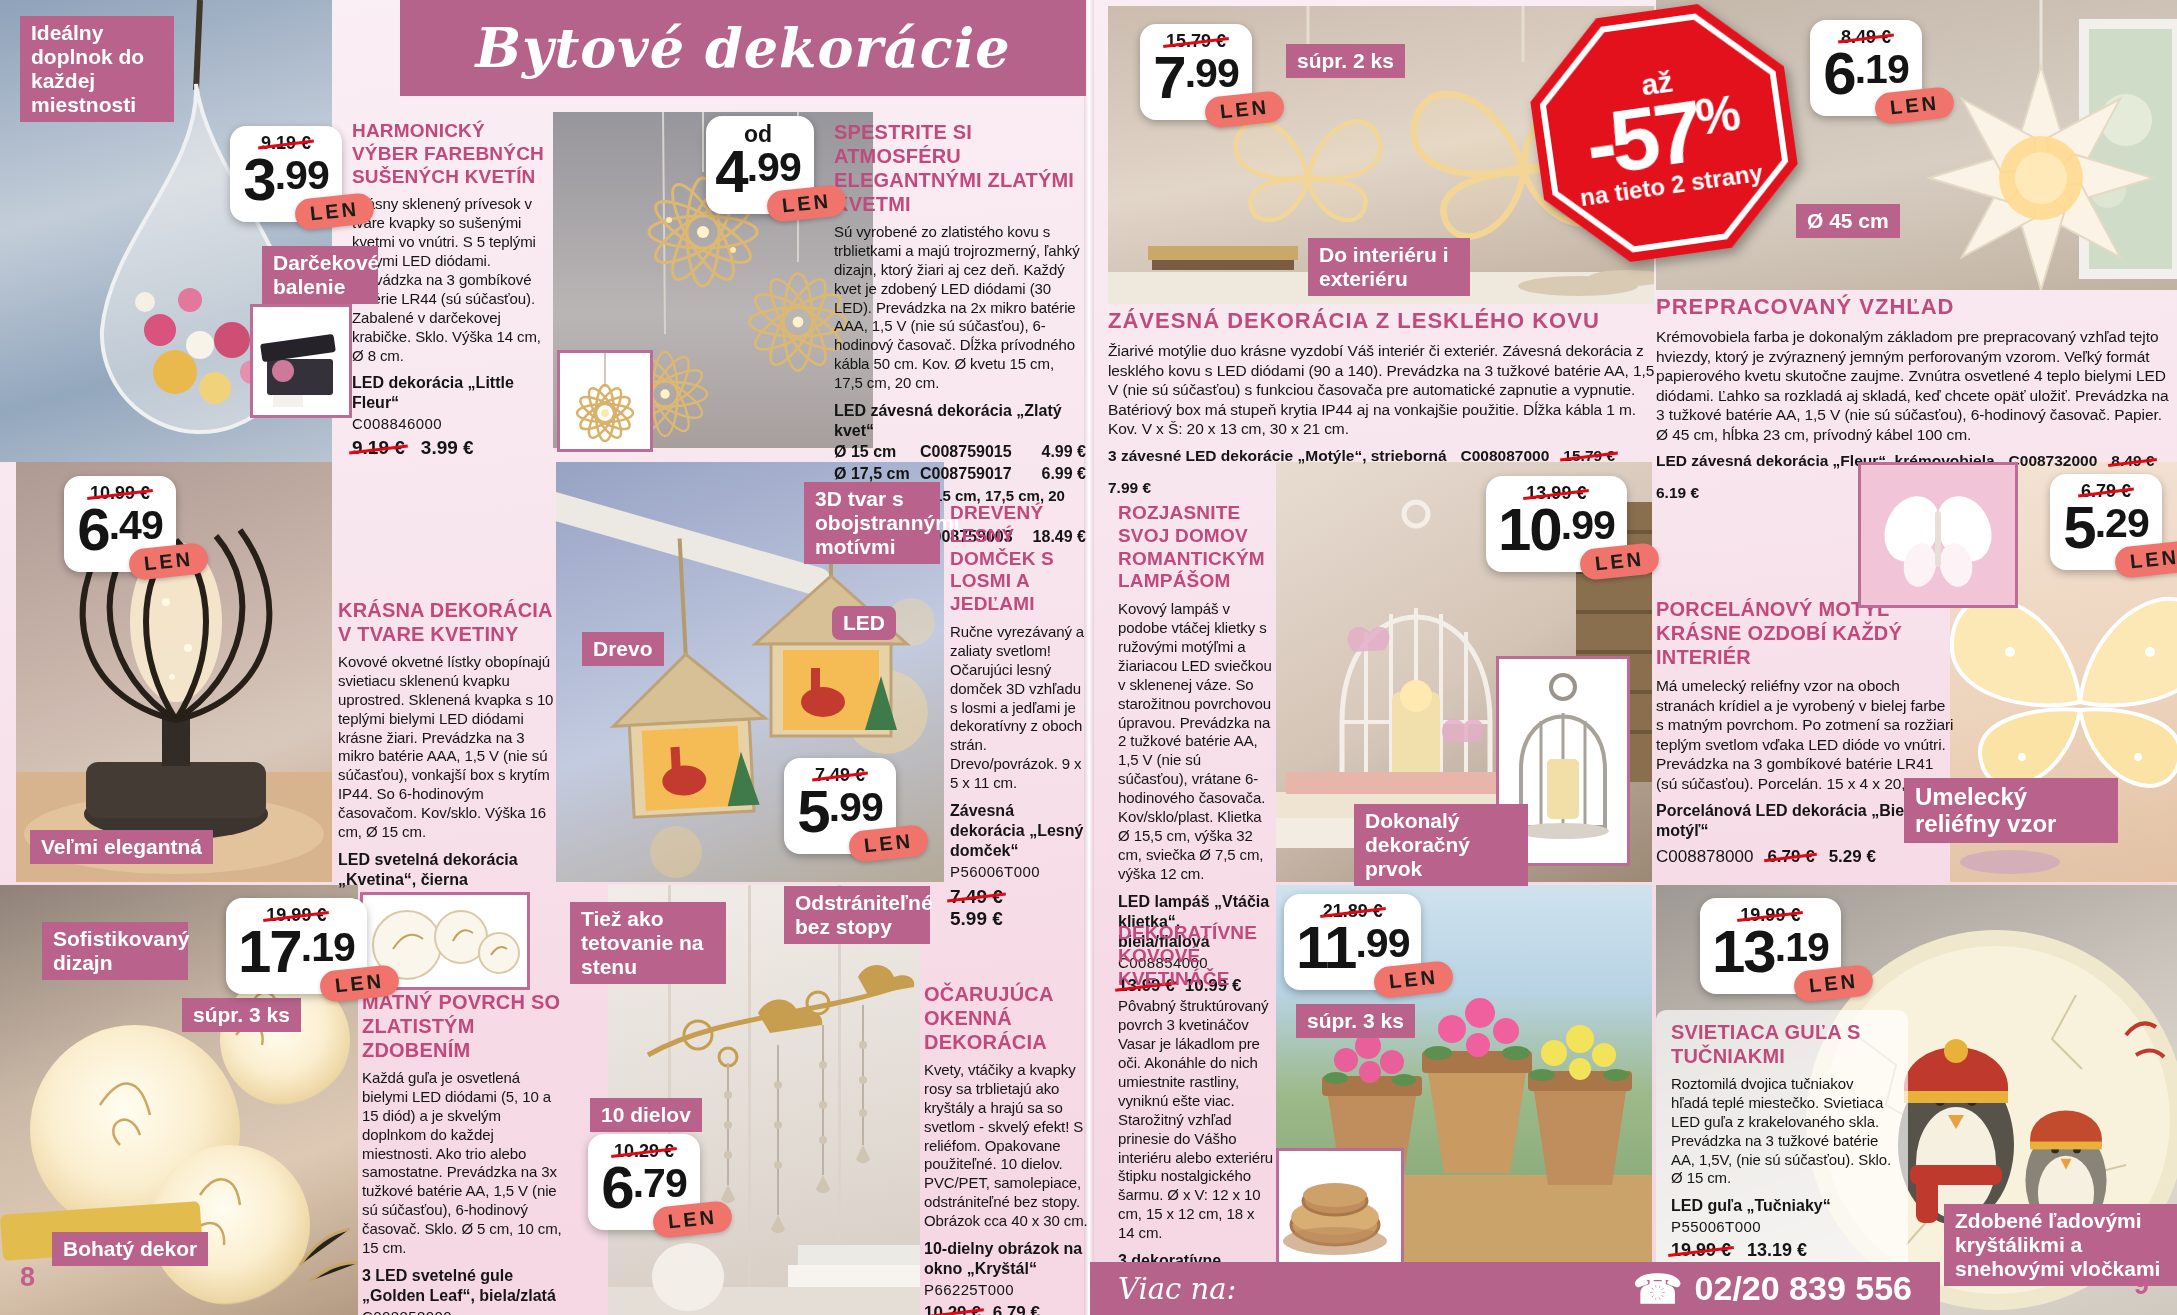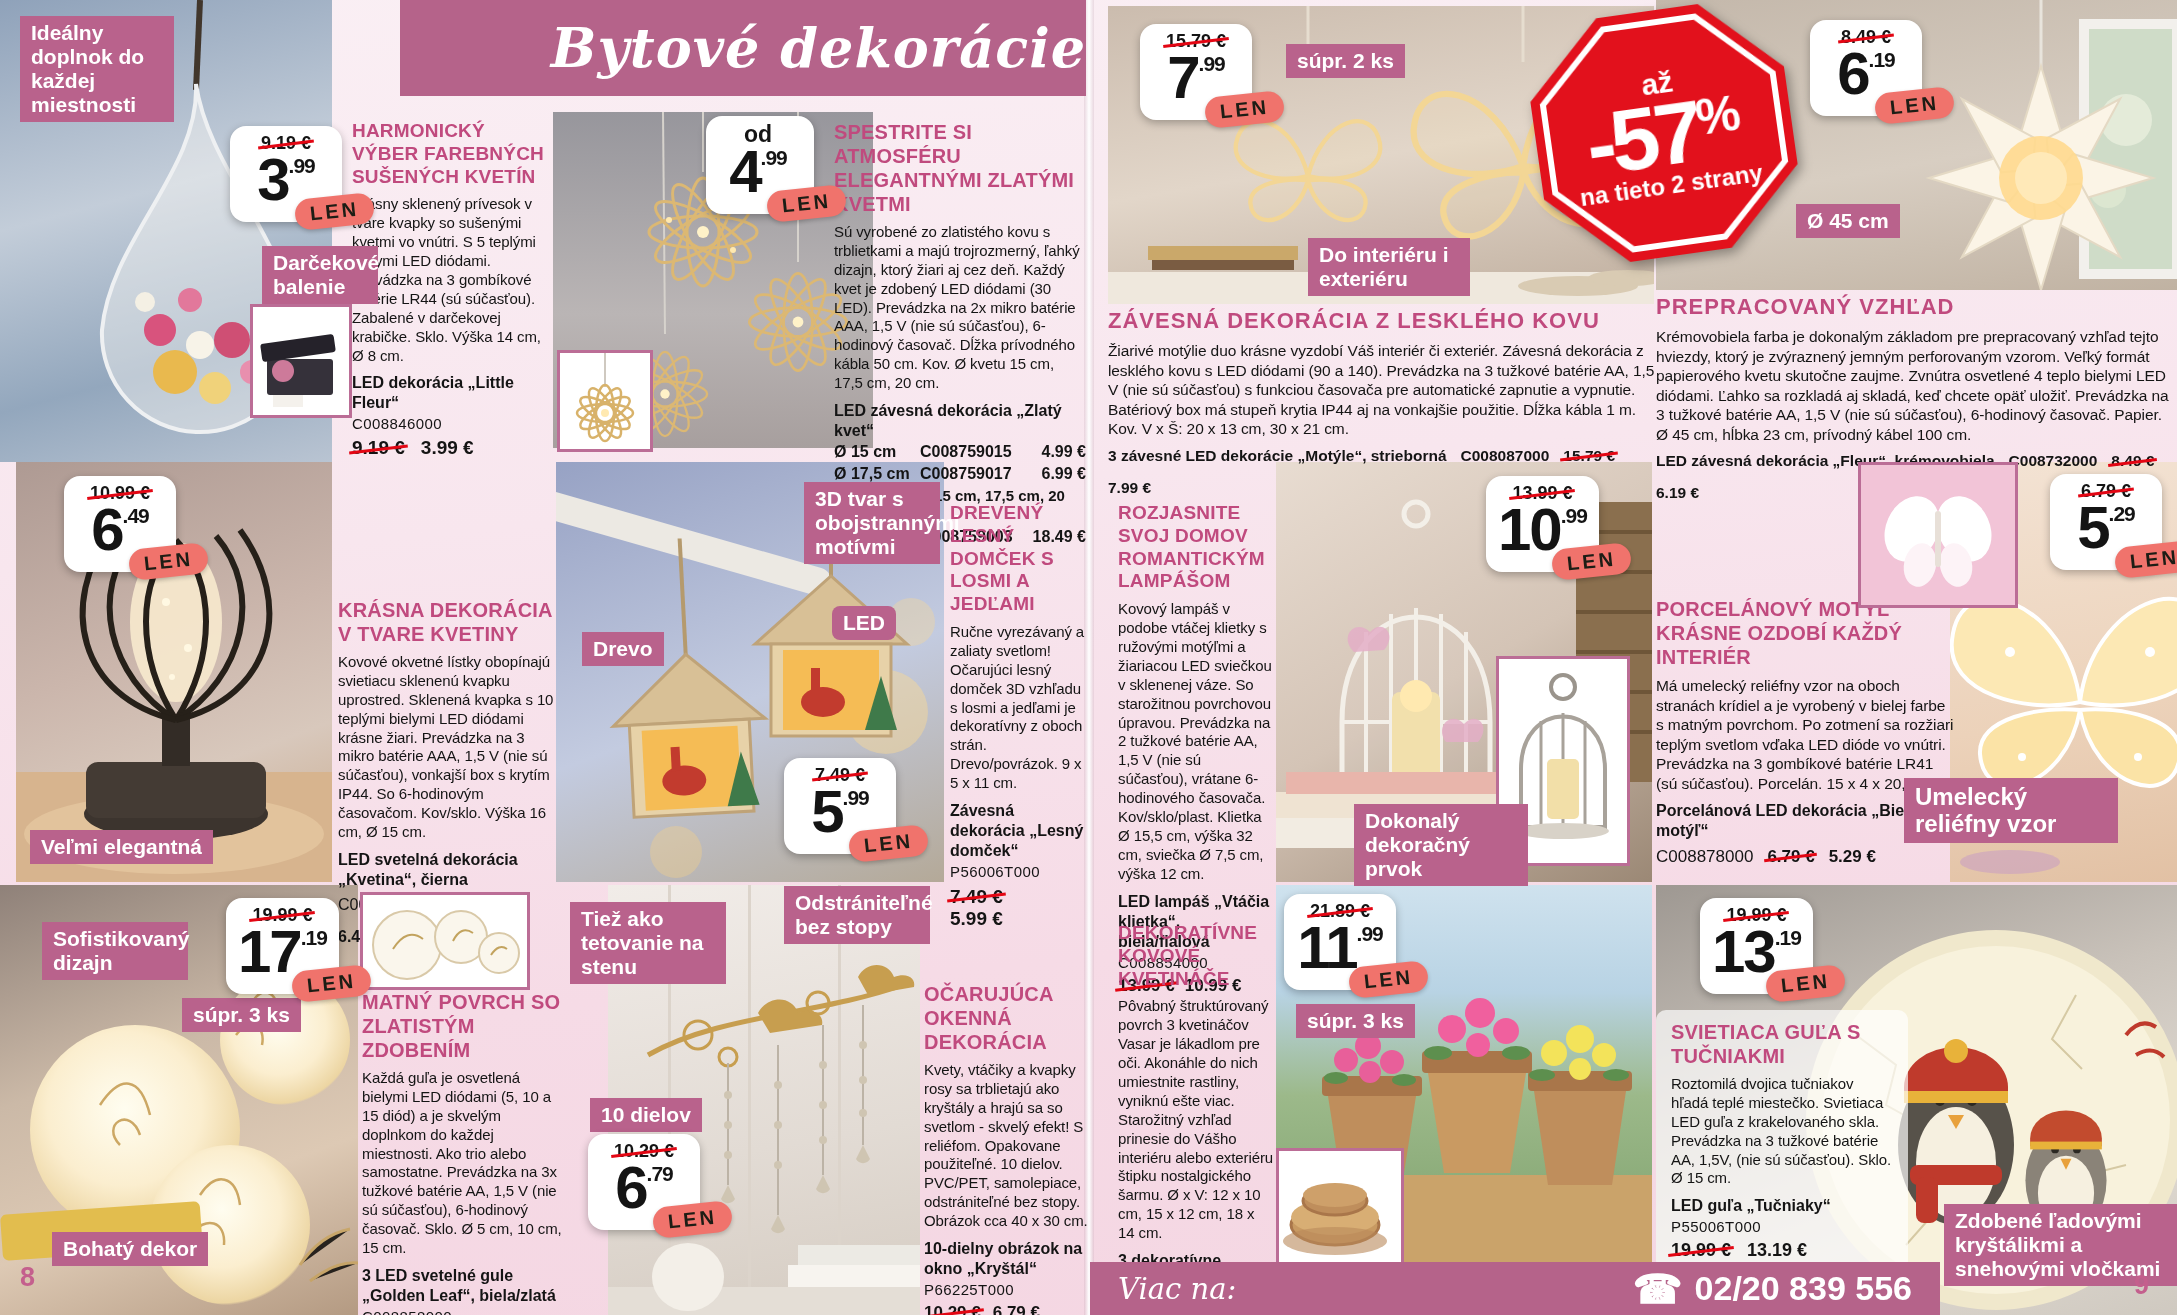--- a/index.html
+++ b/index.html
@@ -1,21 +1,21 @@
 <!DOCTYPE html>
 <html><head>
 <meta charset="utf-8">
 <style>
   html,body{margin:0;padding:0;background:#555;}
   .canvas{position:relative;width:2177px;height:1315px;overflow:hidden;
     background:linear-gradient(175deg,#faeff4 0%,#f8e6ee 38%,#f6dbe6 70%,#f4d6e2 100%);
     font-family:"Liberation Sans",sans-serif;color:#141414;}
   .abs{position:absolute;}
   
-  .hdr{left:400px;top:0;width:686px;height:96px;background:#b5638a;display:flex;align-items:center;justify-content:flex-end;z-index:4;}
+  .hdr{left:400px;top:0;width:686px;height:96px;background:#b5638a;display:flex;align-items:center;justify-content:center;z-index:4;}
   .hdr .t{font-family:"DejaVu Serif",serif;font-style:italic;font-weight:700;color:#fff;font-size:54px;letter-spacing:1px;}
   .gutter{left:1084px;top:0;width:10px;height:1315px;background:linear-gradient(90deg,rgba(160,120,140,.18),#fff 50%,rgba(160,120,140,.18));z-index:2;}
   
   .ph{position:absolute;overflow:hidden;z-index:1;}
   .ph svg{position:absolute;left:0;top:0;}
   
   .mb{position:absolute;background:#b9628c;color:#fff;font-weight:700;font-size:21px;line-height:1.14;padding:5px 11px;z-index:5;}
   .mb.c{text-align:center;}
   
   .col{position:absolute;z-index:3;}
@@ -27,21 +27,21 @@
   .pl{display:flex;gap:16px;font-weight:700;font-size:19px;margin-top:5px;align-items:baseline;flex-wrap:wrap;}
   .plrow{display:flex;gap:14px;font-weight:700;font-size:15.5px;margin-top:6px;align-items:baseline;flex-wrap:wrap;}
   .struck{position:relative;display:inline-block;}
   .struck::after{content:"";position:absolute;left:-3px;right:-3px;top:46%;border-top:3px solid #e30613;transform:rotate(-7deg);}
   
   .ptag{position:absolute;background:#fff;border-radius:16px;box-shadow:0 3px 9px rgba(0,0,0,.28);padding:7px 12px 15px;text-align:center;z-index:6;min-width:88px;}
   .ptag .old{font-weight:700;font-size:18px;white-space:nowrap;}
   .ptag .odl{font-weight:700;font-size:23px;line-height:1;}
   .big{display:flex;justify-content:center;align-items:flex-start;font-weight:800;letter-spacing:-2px;}
   .pi{font-size:60px;line-height:.88;}
-  .pd{font-size:21px;line-height:1;letter-spacing:-1px;margin-top:1px;}
+  .pd{font-size:41px;line-height:1;letter-spacing:-1px;margin-top:1px;}
   .len{position:absolute;right:-32px;bottom:-5px;background:#f0736c;color:#1d1d15;font-weight:700;font-size:20px;letter-spacing:3px;padding:4px 15px;border-radius:22px;transform:rotate(-6deg);box-shadow:0 2px 4px rgba(0,0,0,.2);z-index:7;}
   
   .inset{position:absolute;background:#fff;border:3px solid #bb6d96;z-index:4;overflow:hidden;}
   
   .prow{display:flex;font-weight:700;font-size:16px;line-height:1.4;}
   .prow .c1{width:86px;}
   .prow .c2{flex:1;}
   .prow .c3{margin-left:auto;}
   .prow.last{justify-content:flex-end;gap:20px;}
   .setnote{font-weight:700;font-size:15px;line-height:1.35;}

